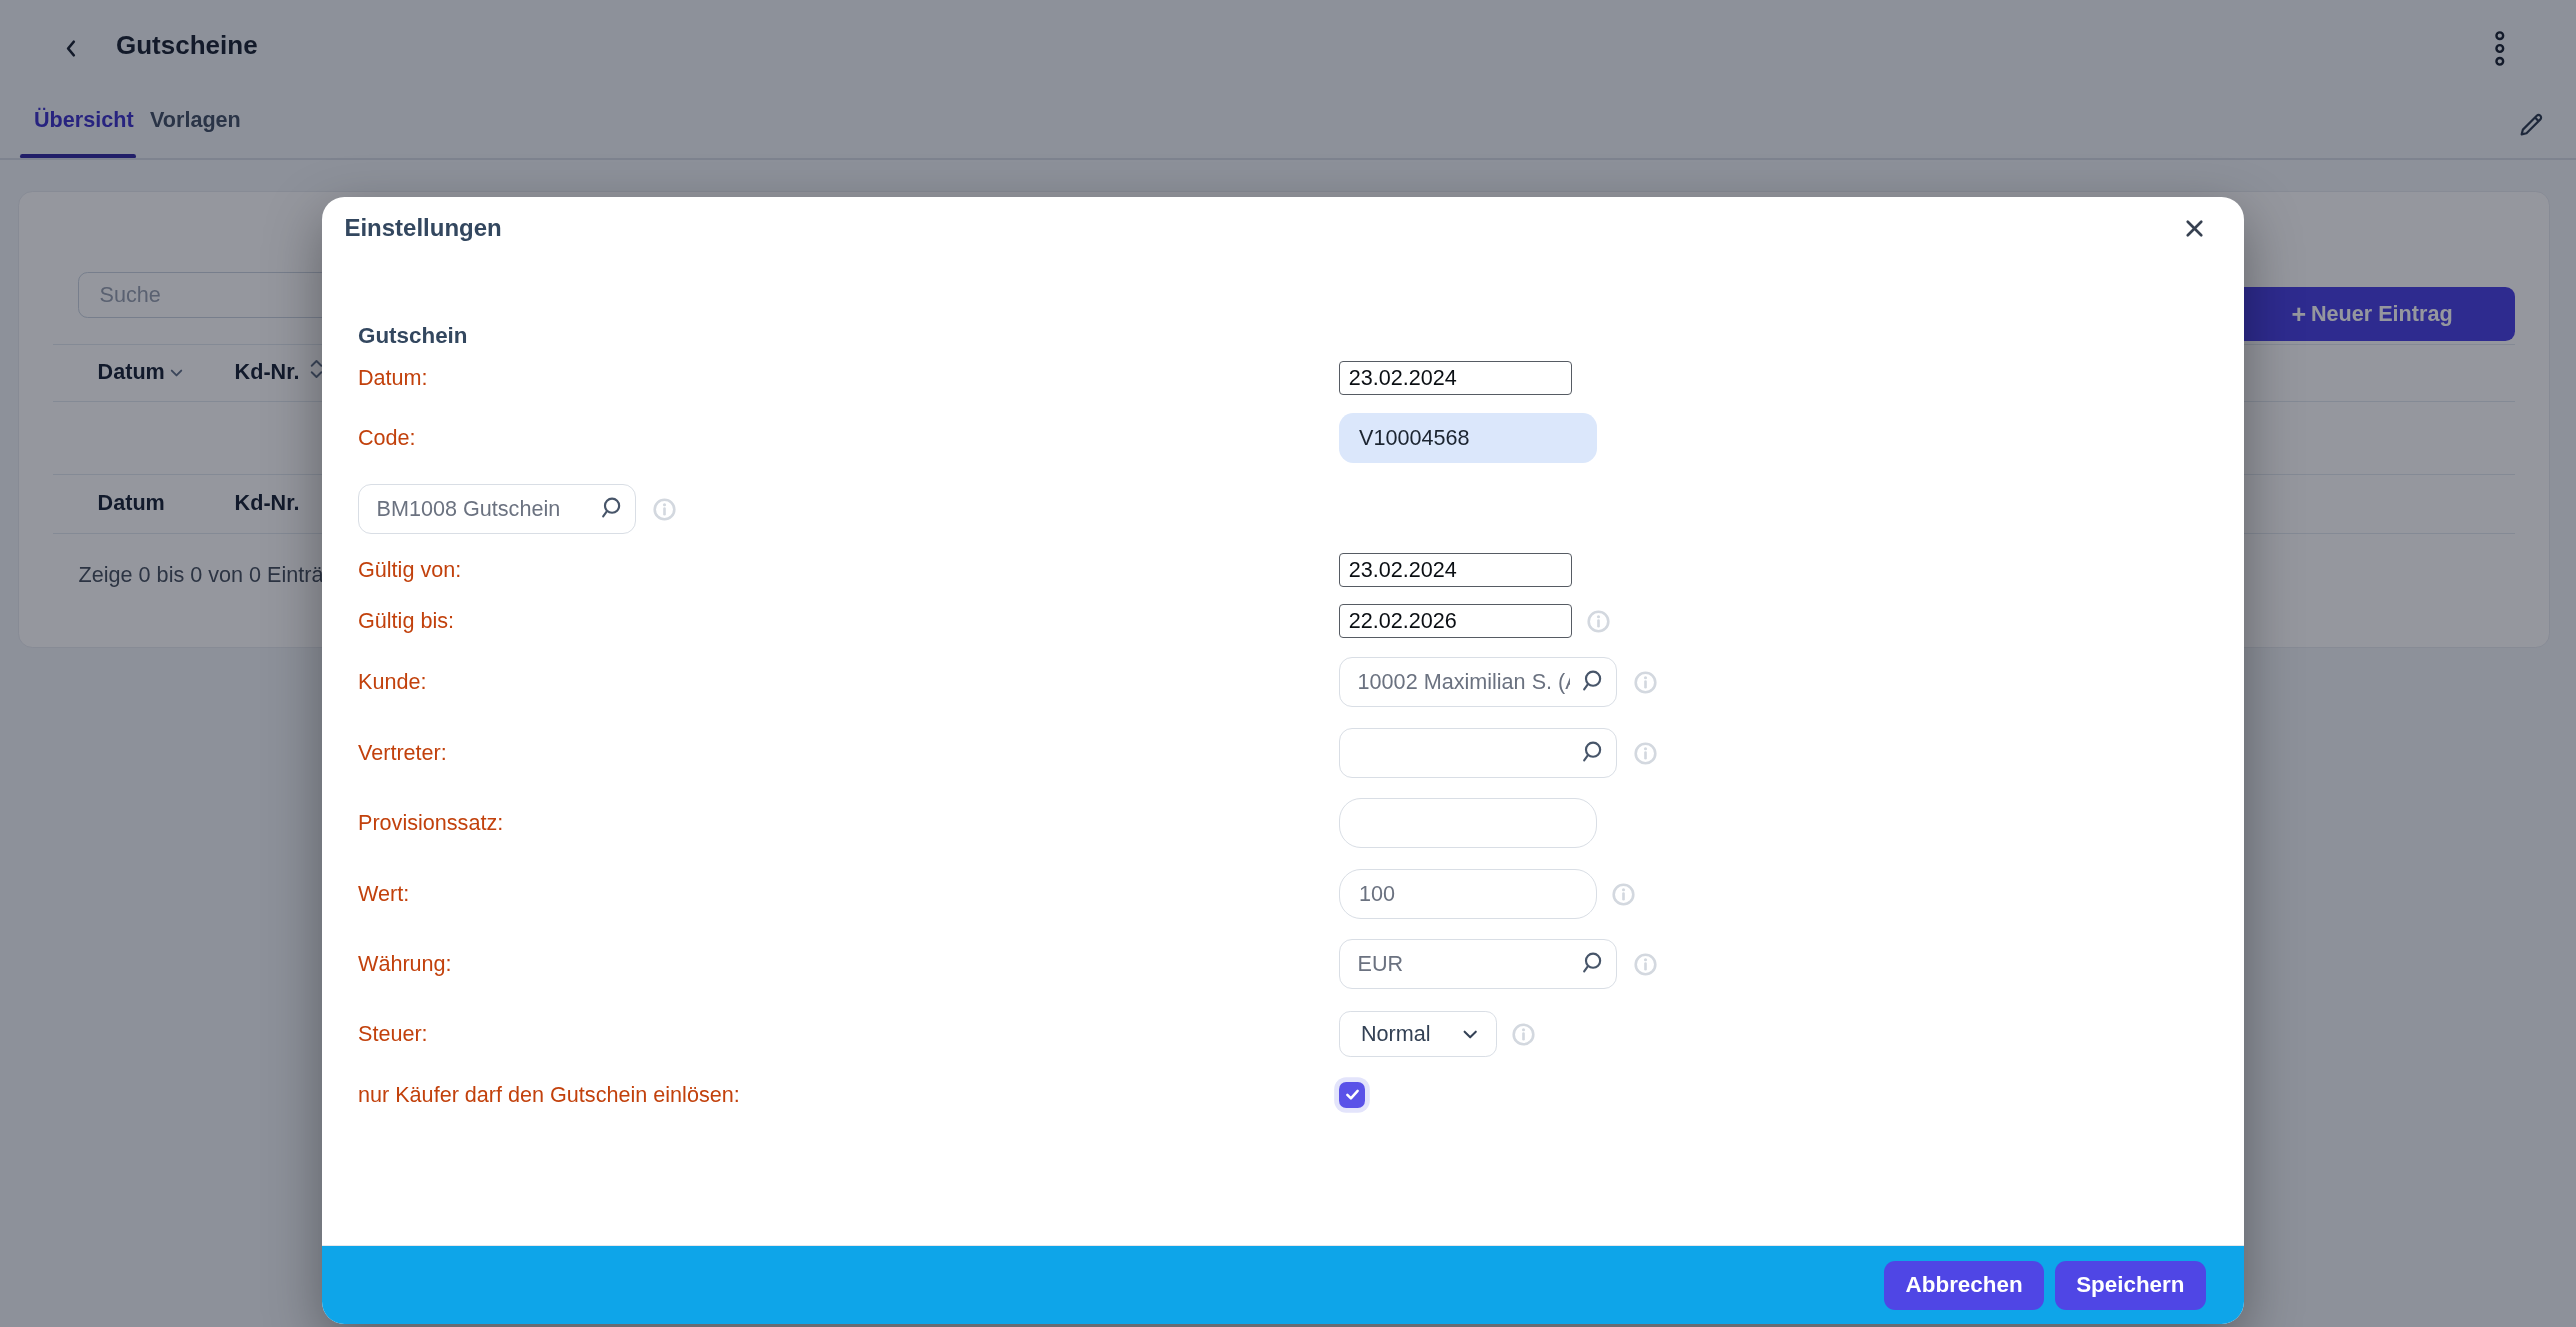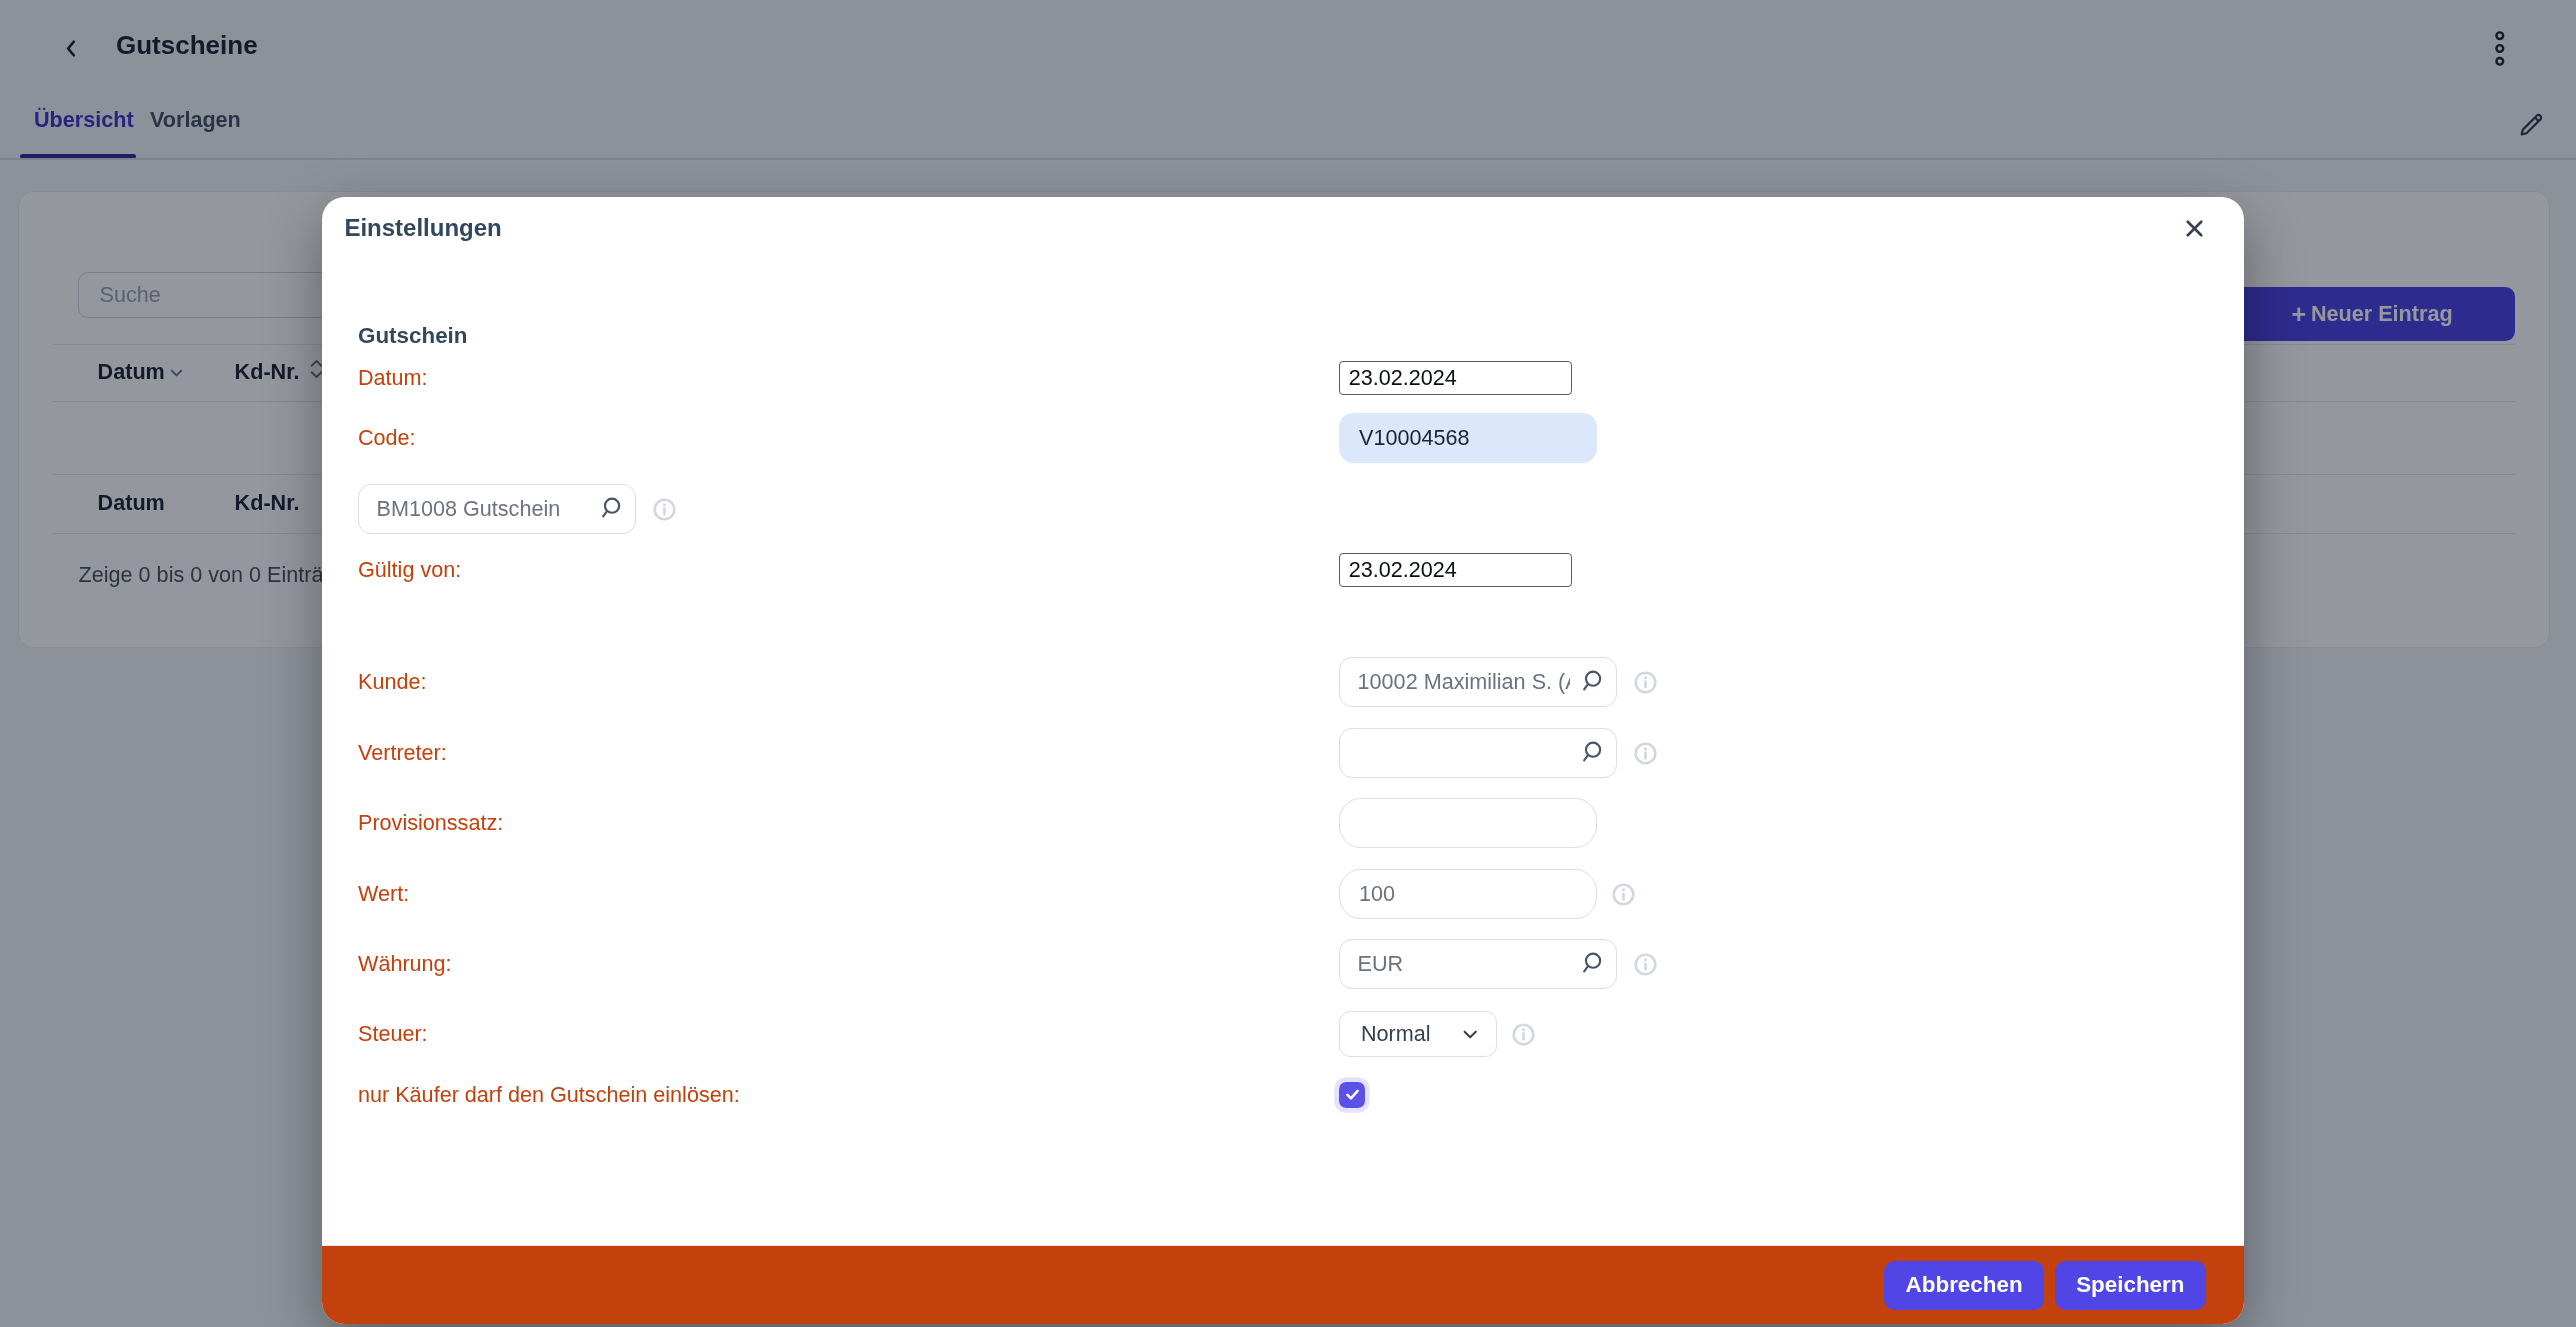--- a/index.html
+++ b/index.html
@@ -47,21 +47,21 @@
   .code-input { width:258px; height:50px; border:none; border-radius:14.4px; background:#dbe7fb; font-family:inherit; font-size:21.6px; color:#1c2531; padding:0 20px; outline:none; }
   .text-input { width:258px; height:50px; border:1.6px solid #d9dee5; border-radius:22px; background:#fff; font-family:inherit; font-size:21.6px; color:#6b7280; padding:0 19px; outline:none; }
   .sinput { position:relative; width:278px; height:50px; border:1.6px solid #d9dee5; border-radius:13px; background:#fff; flex:none; }
   .sinput input { width:100%; height:100%; border:none; outline:none; background:transparent; font-family:inherit; font-size:21.6px; color:#6b7280; padding:0 46px 0 17.6px; white-space:nowrap; overflow:hidden; text-overflow:clip; }
   .sinput .mag { position:absolute; right:9.6px; top:10.4px; cursor:pointer; }
   .selbox { width:158px; height:46px; border:1.6px solid #d9dee5; border-radius:11.2px; background:#fff; display:flex; align-items:center; justify-content:space-between; padding:0 14.4px 0 21px; font-size:21.6px; color:#334155; cursor:pointer; flex:none; }
   .info { margin-left:16px; display:flex; cursor:pointer; flex:none; }
   .info.tight { margin-left:14.4px; }
   .cbx { width:26.4px; height:26.4px; border-radius:7.2px; background:#5a52e8; display:flex; align-items:center; justify-content:center; box-shadow:0 0 0 4.8px #e3e4fb; cursor:pointer; }
 
-  .modal-footer { position:absolute; left:0; right:0; bottom:0; height:79px; border-top:1.6px solid #e5e7eb; border-radius:0 0 22.4px 22.4px; background:#c2410c; display:flex; align-items:center; justify-content:flex-end; gap:10.4px; padding-right:38px; }
+  .modal-footer { position:absolute; left:0; right:0; bottom:0; height:79px; border-top:1.6px solid #e5e7eb; border-radius:0 0 22.4px 22.4px; background:#0ea5e9; display:flex; align-items:center; justify-content:flex-end; gap:10.4px; padding-right:38px; }
   .mbtn { height:49px; border:none; border-radius:11.2px; background:#4f46e5; color:#fff; font-family:inherit; font-size:22.4px; font-weight:600; padding:0 21.6px; cursor:pointer; }
 </style>
 </head>
 <body>
 
 <div class="page">
   <div class="back-btn">
     <svg width="27" height="27" viewBox="0 0 24 24">
         <polyline points="14,6 9,12 14,18" fill="none" stroke="#1f2937" stroke-width="2.4" stroke-linecap="round" stroke-linejoin="round"></polyline>
       </svg>
@@ -163,20 +163,33 @@
     </div>
   </div>
 
   <div class="row" style="top:356px; height:34px">
     <div class="flabel">Gültig von:</div>
     <div class="ctrl">
       <input class="date-input" value="23.02.2024" style="">
     </div>
   </div>
 
+  <div class="row" style="top:407px; height:34px">
+    <div class="flabel">Gültig bis:</div>
+    <div class="ctrl">
+      <input class="date-input" value="22.02.2026" style="">
+      <span class="info tight">
+        <svg width="25" height="25" viewBox="0 0 24 24">
+            <circle cx="12" cy="12" r="9.4" fill="none" stroke="#d3d8df" stroke-width="2.5"></circle>
+            <line x1="12" y1="11" x2="12" y2="16.6" stroke="#d3d8df" stroke-width="2.5" stroke-linecap="round"></line>
+            <circle cx="12" cy="7.4" r="1.5" fill="#d3d8df"></circle>
+          </svg>
+      </span>
+    </div>
+  </div>
 
   <div class="row" style="top:460px; height:50px">
     <div class="flabel">Kunde:</div>
     <div class="ctrl">
       <div class="sinput">
         <input value="10002 Maximilian S. (Au" style="">
         <svg class="mag" width="27" height="27" viewBox="0 0 24 24">
             <circle cx="12.5" cy="9.5" r="6.3" fill="none" stroke="#475569" stroke-width="1.9"></circle>
             <line x1="7.8" y1="14.6" x2="4.6" y2="19" stroke="#475569" stroke-width="1.9" stroke-linecap="round"></line>
           </svg>

